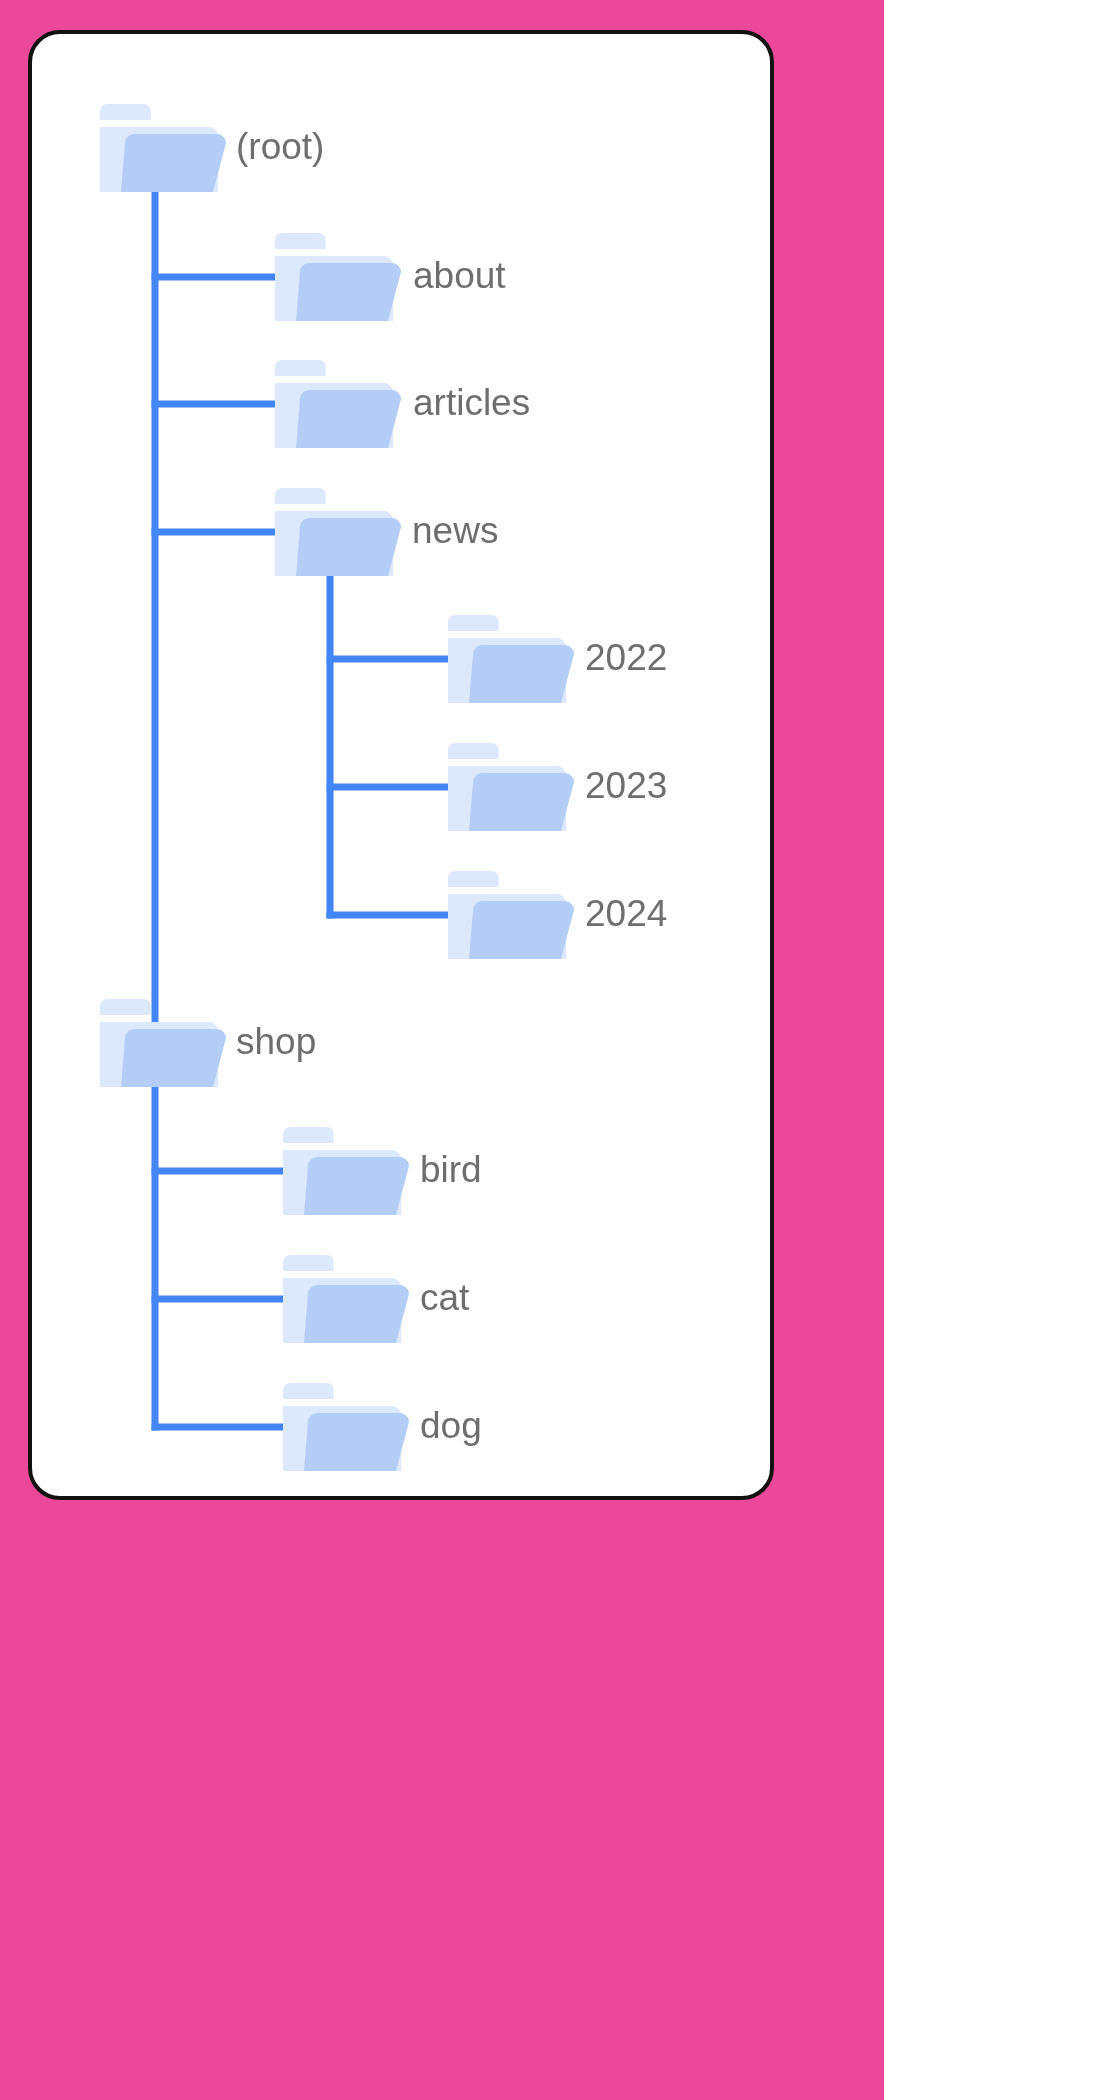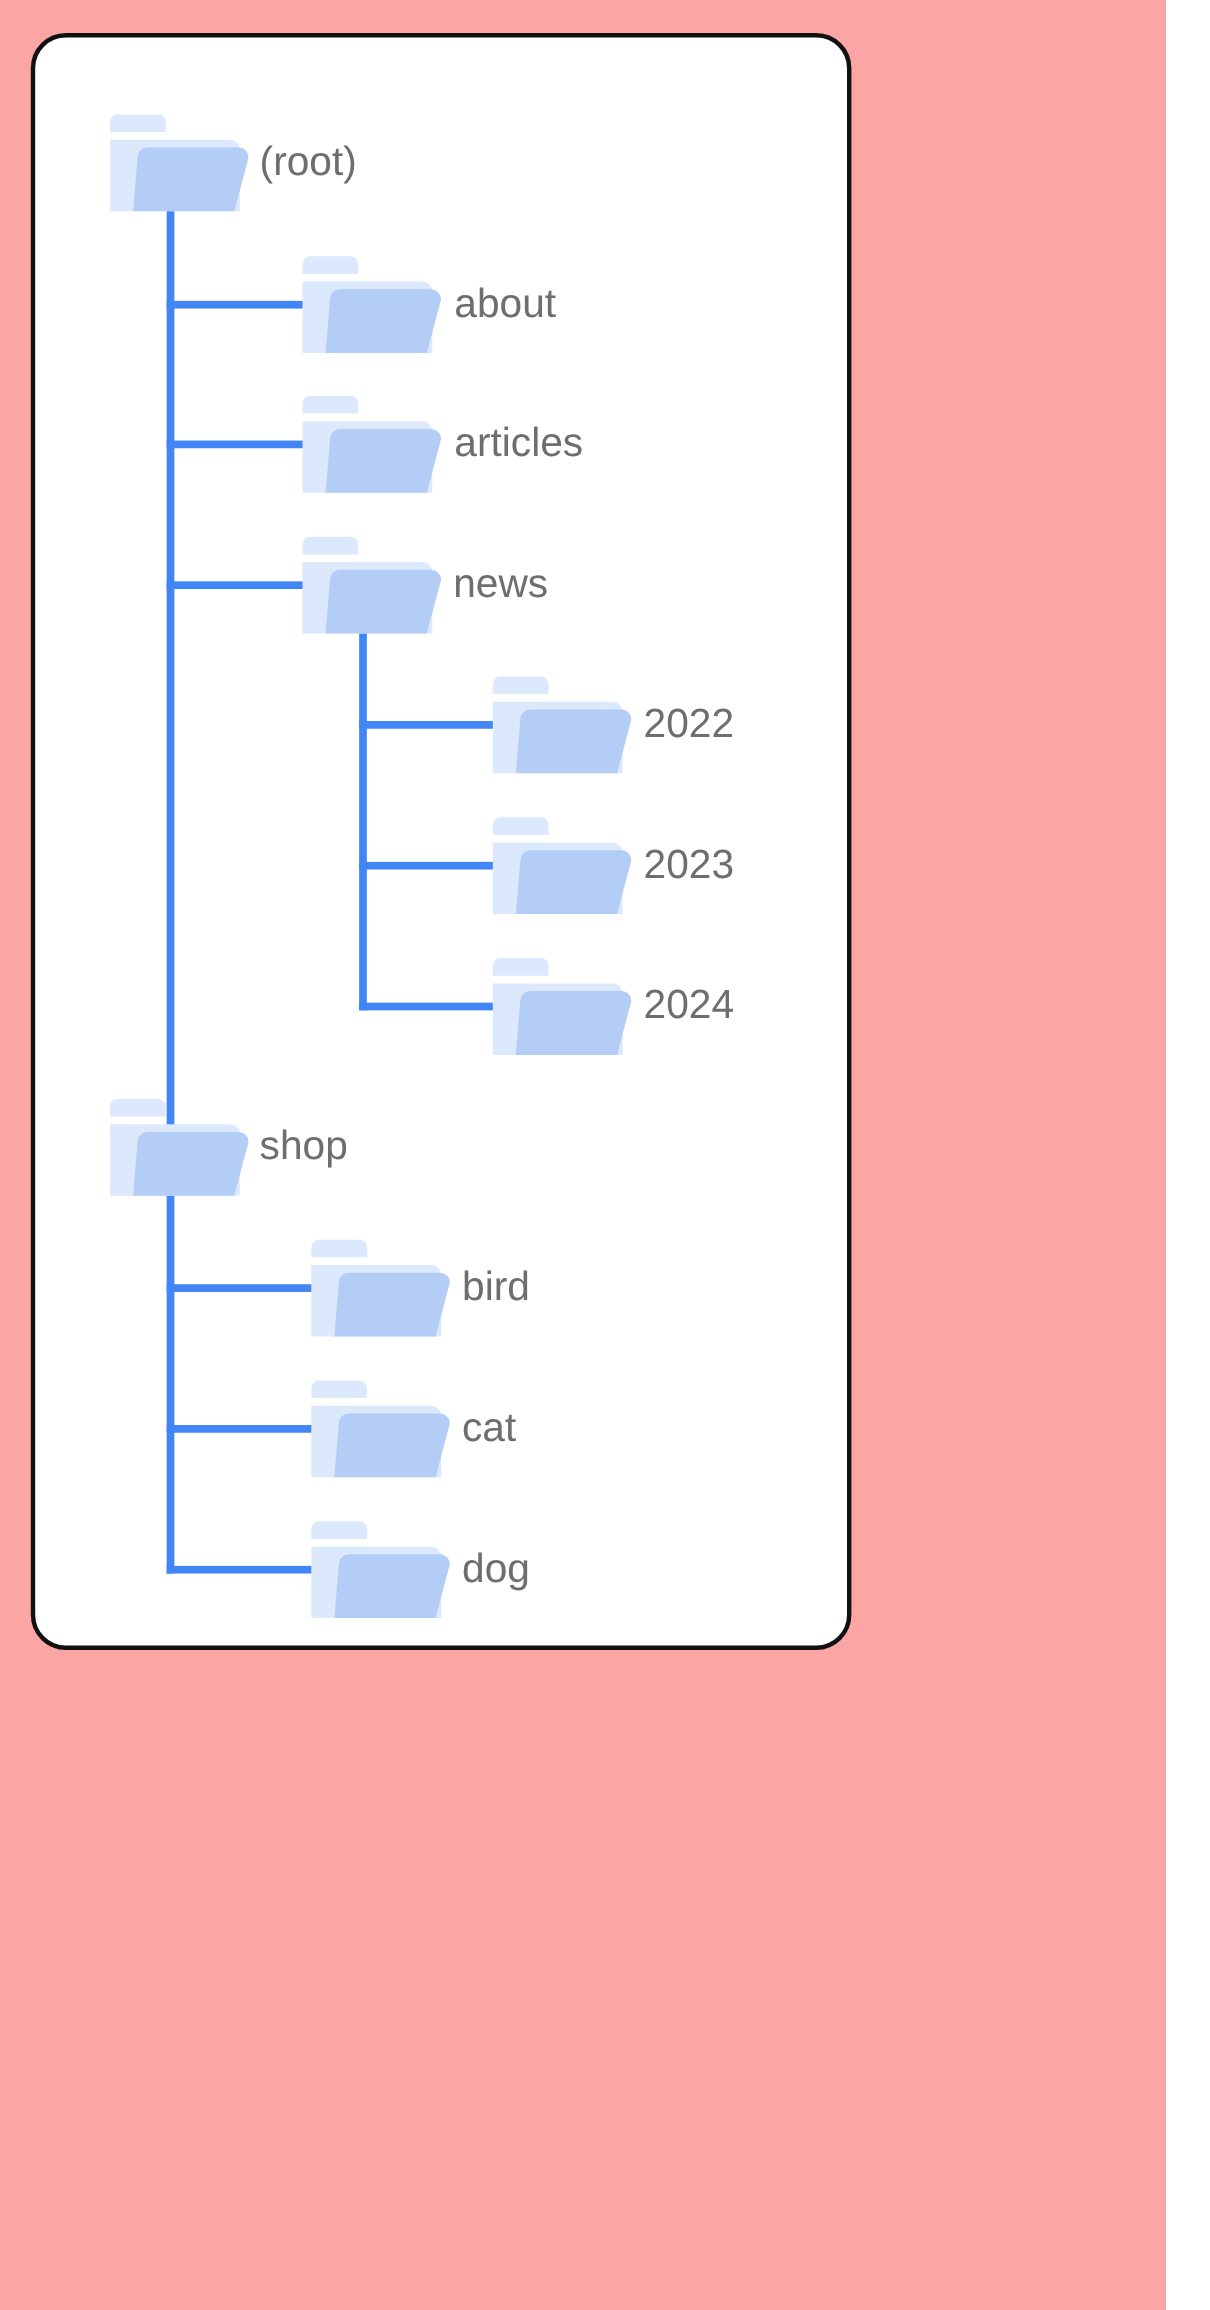--- a/index.html
+++ b/index.html
@@ -9,23 +9,23 @@
   }
   body {
     width: 1100px;
     height: 2100px;
     font-family: "Liberation Sans", sans-serif;
     overflow: hidden;
   }
 
   #canvas {
     position: relative;
-    width: 1060px;
+    width: 884px;
     height: 2100px;
-    background: #fca5a5;
+    background: #ec4899;
   }
 
   
   #card {
     position: absolute;
     left: 28px;
     top: 30px;
     width: 746px;
     height: 1470px;
     box-sizing: border-box;

